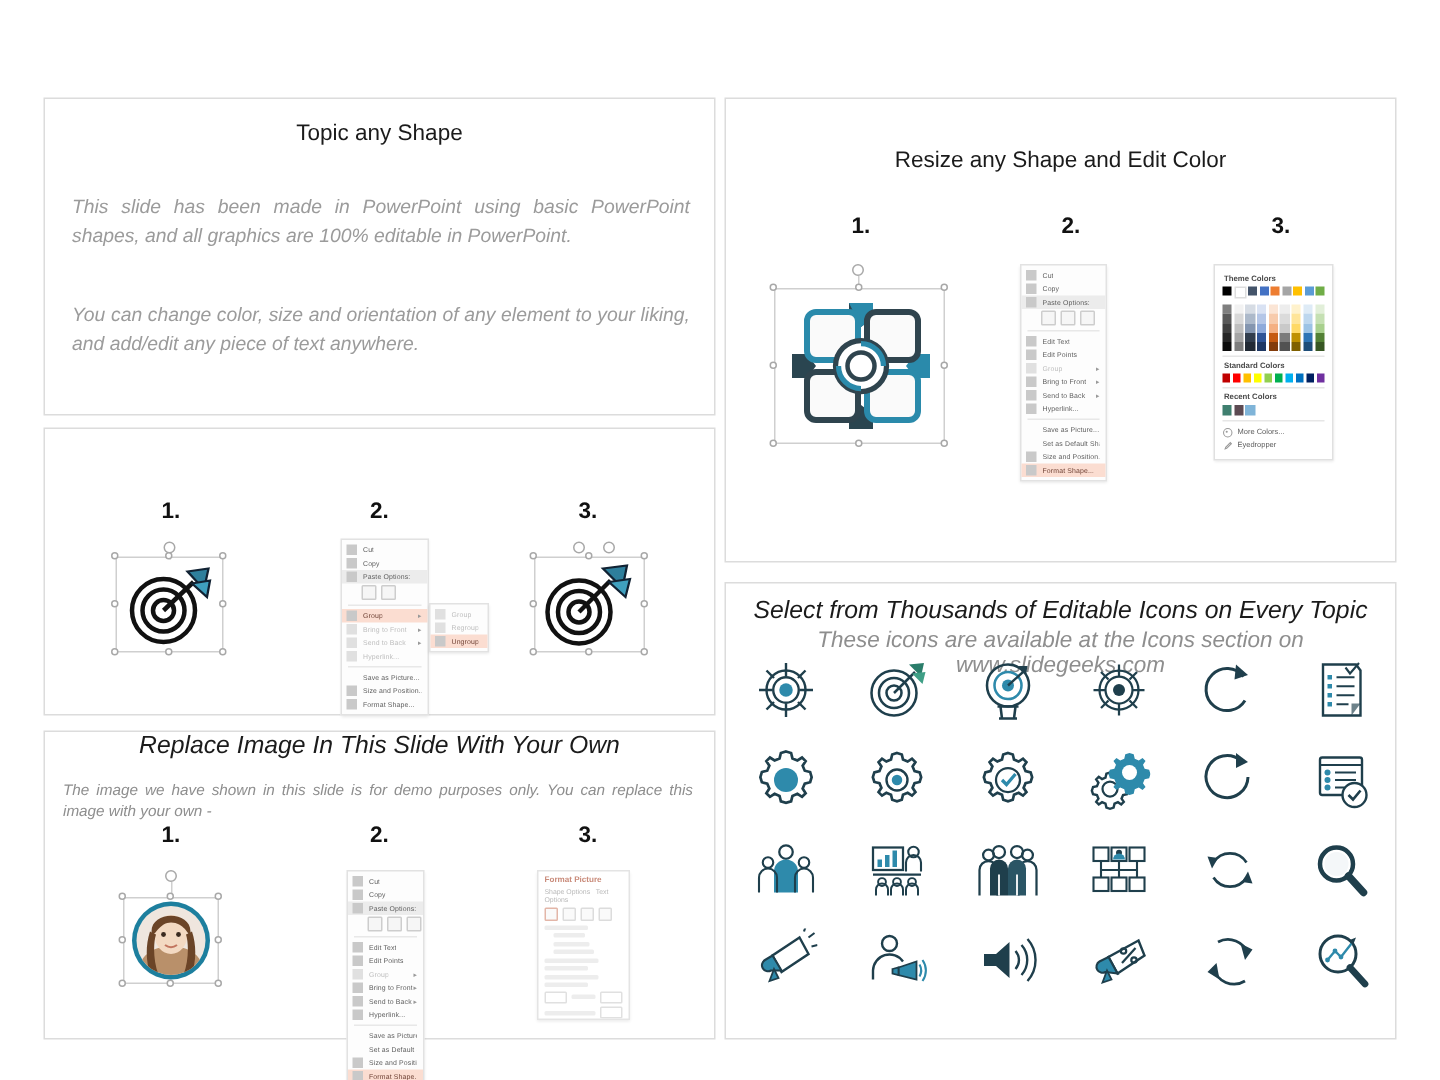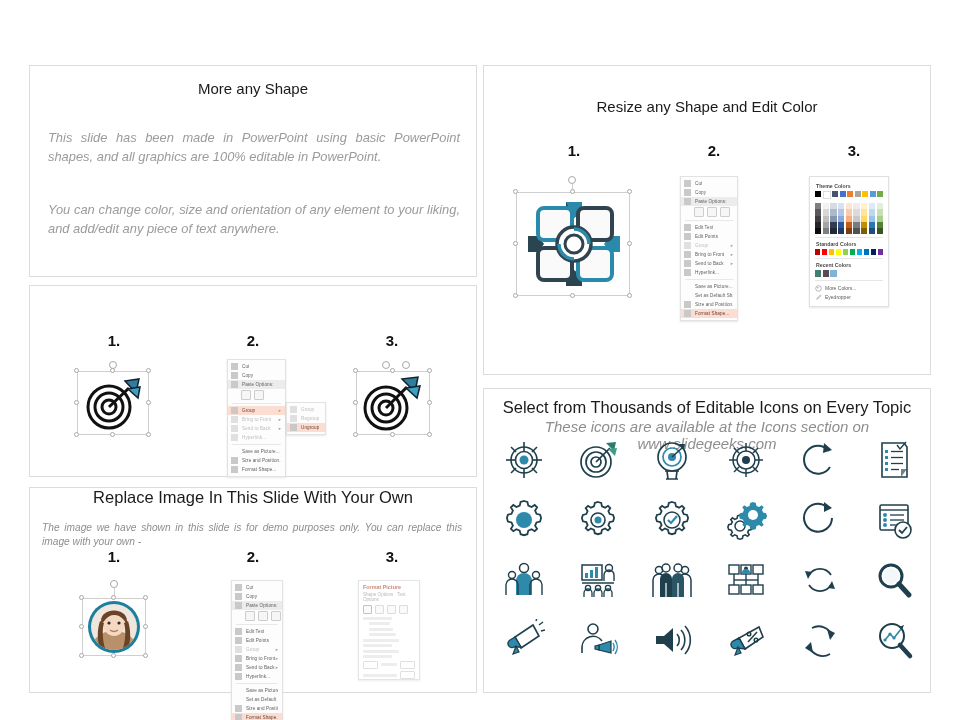--- a/index.html
+++ b/index.html
@@ -37,21 +37,21 @@
   #panel-resize-shape {left:483px;top:65px;  width:448px; height:310px;}
   #panel-icons        {left:483px;top:388px; width:448px; height:305px;}
 
   .panel-title{
     position:absolute;left:0;width:100%;
     text-align:center;
     font-size:15px;
     color:#1b1b1b;
     font-weight:400;
   }
-  .panel-title.big{font-size:16.5px;}
+  .panel-title.big{font-size:16.5px;font-style:italic;}
 
   .body-text{
     position:absolute;
     font-style:italic;
     color:#9b9b9b;
     font-size:12.9px;
     line-height:19px;
     text-align:justify;
   }
 
@@ -171,21 +171,21 @@
   .icon-cell{position:absolute;width:56px;height:52px;}
   .icon-cell svg{display:block;margin:0 auto;}
 </style>
 </head>
 <body>
 
 <div class="slide">
 
 
   <div class="panel" id="panel-edit-shape">
-    <div class="panel-title" style="top:14px;">More any Shape</div>
+    <div class="panel-title" style="top:14px;">Topic any Shape</div>
     <div class="body-text" style="left:18px;top:62px;width:412px;">This slide has been made in PowerPoint using basic PowerPoint shapes, and all graphics are 100% editable in PowerPoint.</div>
     <div class="body-text" style="left:18px;top:134px;width:412px;">You can change color, size and orientation of any element to your liking, and add/edit any piece of text anywhere.</div>
   </div>
 
   <div class="panel" id="panel-own-icons">
 
     <div class="step-num" style="left:54px;top:46px;">1.</div>
     <div class="step-num" style="left:193px;top:46px;">2.</div>
     <div class="step-num" style="left:332px;top:46px;">3.</div>
 

